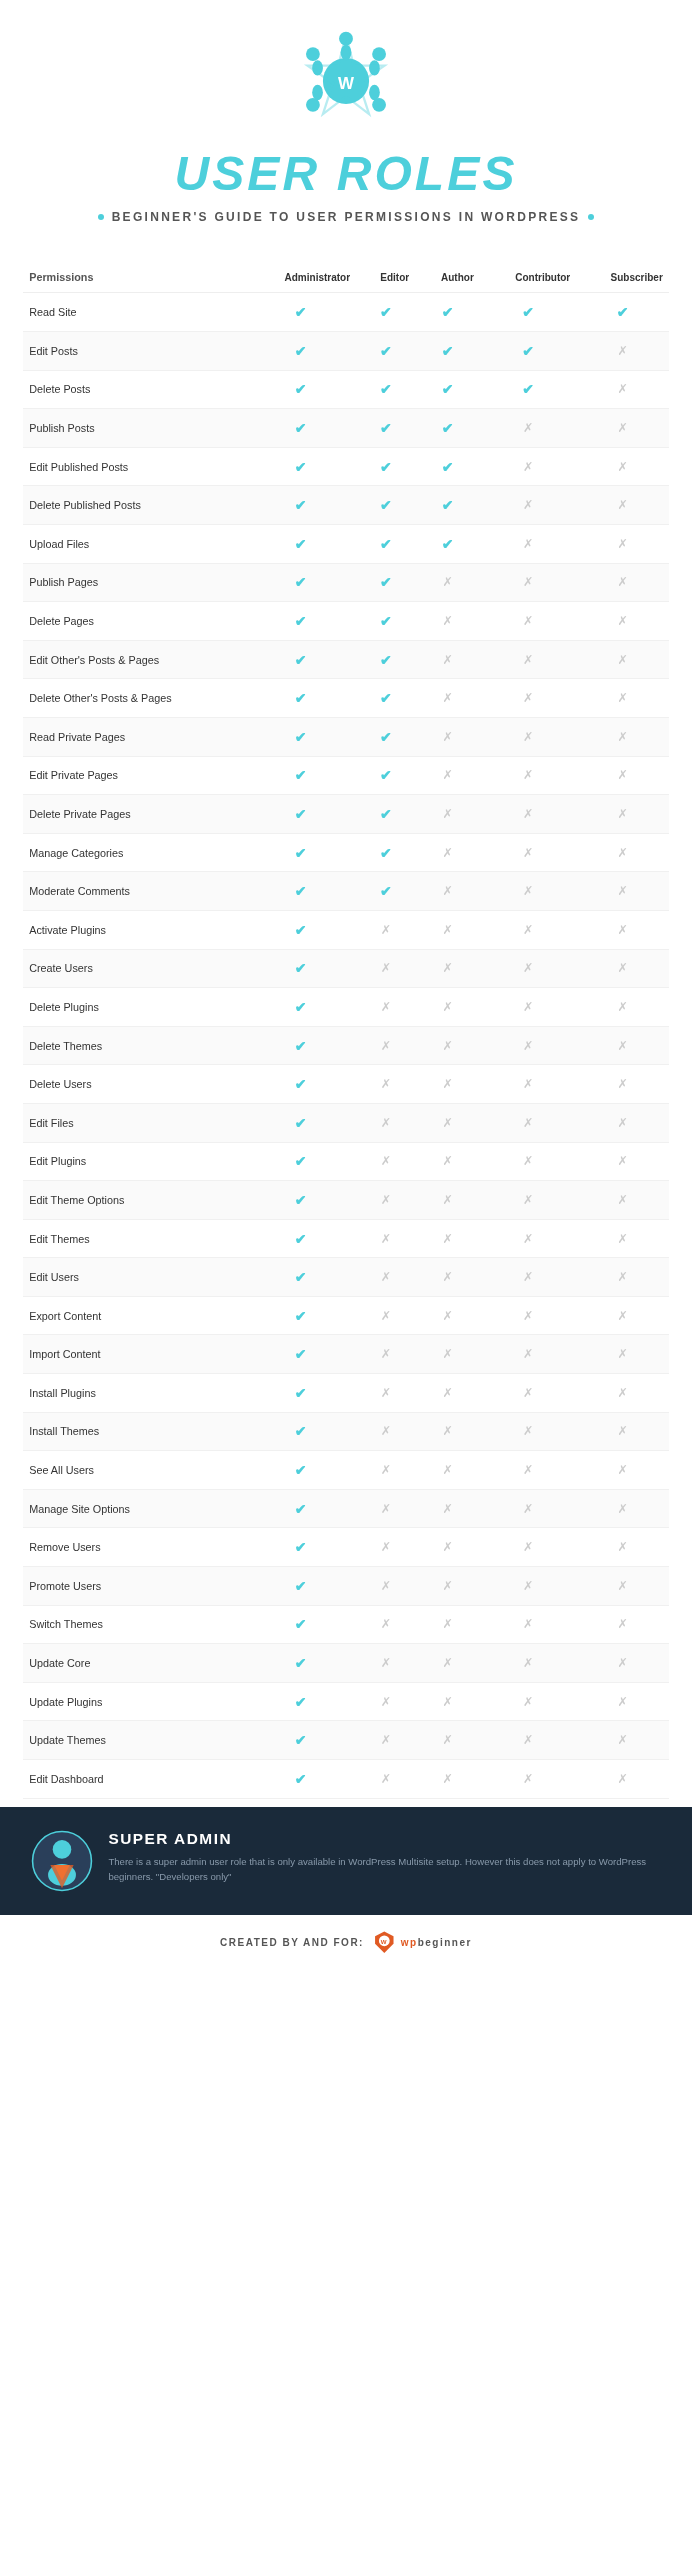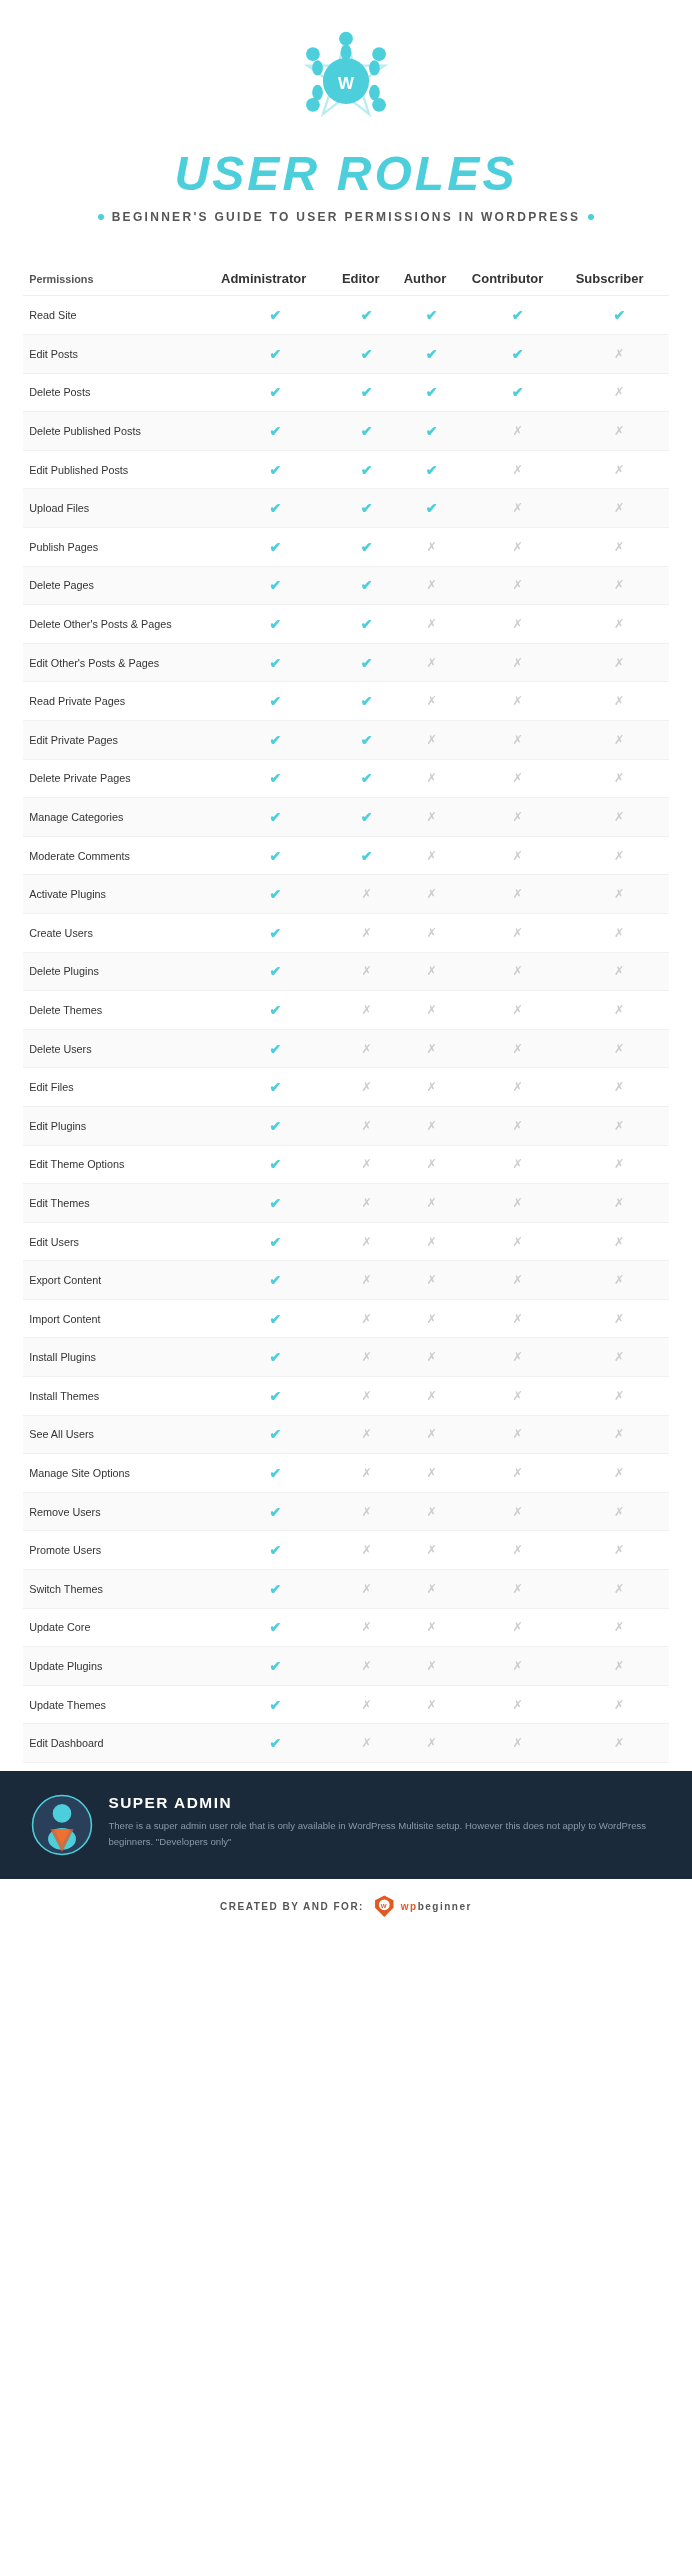--- a/index.html
+++ b/index.html
@@ -62,25 +62,25 @@
     .table-container {
       padding: 0 23px;
     }
 
     table {
       width: 100%;
       border-collapse: collapse;
     }
 
     thead th {
-      font-size: 13px;
+      font-size: 10px;
       font-weight: 700;
       color: #333;
       padding: 9.2px 6.2px;
-      text-align: left;
+      text-align: right;
       border-bottom: 1.5px solid #eee;
     }
 
     thead th:first-child {
       text-align: left;
       font-size: 10.8px;
       color: #555;
       font-weight: 700;
     }
 
@@ -255,36 +255,44 @@
         </tr>
         <tr>
           <td>Delete Posts</td>
           <td><span class="check">✔</span></td>
           <td><span class="check">✔</span></td>
           <td><span class="check">✔</span></td>
           <td><span class="check">✔</span></td>
           <td><span class="cross">✗</span></td>
         </tr>
         <tr>
+          <td>Publish Posts</td>
+          <td><span class="check">✔</span></td>
+          <td><span class="check">✔</span></td>
+          <td><span class="check">✔</span></td>
+          <td><span class="cross">✗</span></td>
+          <td><span class="cross">✗</span></td>
+        </tr>
+        <tr>
+          <td>Edit Published Posts</td>
+          <td><span class="check">✔</span></td>
+          <td><span class="check">✔</span></td>
+          <td><span class="check">✔</span></td>
+          <td><span class="cross">✗</span></td>
+          <td><span class="cross">✗</span></td>
+        </tr>
+        <tr>
           <td>Delete Published Posts</td>
           <td><span class="check">✔</span></td>
           <td><span class="check">✔</span></td>
           <td><span class="check">✔</span></td>
           <td><span class="cross">✗</span></td>
           <td><span class="cross">✗</span></td>
         </tr>
         <tr>
-          <td>Edit Published Posts</td>
-          <td><span class="check">✔</span></td>
-          <td><span class="check">✔</span></td>
-          <td><span class="check">✔</span></td>
-          <td><span class="cross">✗</span></td>
-          <td><span class="cross">✗</span></td>
-        </tr>
-        <tr>
           <td>Upload Files</td>
           <td><span class="check">✔</span></td>
           <td><span class="check">✔</span></td>
           <td><span class="check">✔</span></td>
           <td><span class="cross">✗</span></td>
           <td><span class="cross">✗</span></td>
         </tr>
         <tr>
           <td>Publish Pages</td>
           <td><span class="check">✔</span></td>
@@ -295,29 +303,29 @@
         </tr>
         <tr>
           <td>Delete Pages</td>
           <td><span class="check">✔</span></td>
           <td><span class="check">✔</span></td>
           <td><span class="cross">✗</span></td>
           <td><span class="cross">✗</span></td>
           <td><span class="cross">✗</span></td>
         </tr>
         <tr>
+          <td>Edit Other's Posts &amp; Pages</td>
+          <td><span class="check">✔</span></td>
+          <td><span class="check">✔</span></td>
+          <td><span class="cross">✗</span></td>
+          <td><span class="cross">✗</span></td>
+          <td><span class="cross">✗</span></td>
+        </tr>
+        <tr>
           <td>Delete Other's Posts &amp; Pages</td>
-          <td><span class="check">✔</span></td>
-          <td><span class="check">✔</span></td>
-          <td><span class="cross">✗</span></td>
-          <td><span class="cross">✗</span></td>
-          <td><span class="cross">✗</span></td>
-        </tr>
-        <tr>
-          <td>Edit Other's Posts &amp; Pages</td>
           <td><span class="check">✔</span></td>
           <td><span class="check">✔</span></td>
           <td><span class="cross">✗</span></td>
           <td><span class="cross">✗</span></td>
           <td><span class="cross">✗</span></td>
         </tr>
         <tr>
           <td>Read Private Pages</td>
           <td><span class="check">✔</span></td>
           <td><span class="check">✔</span></td>

